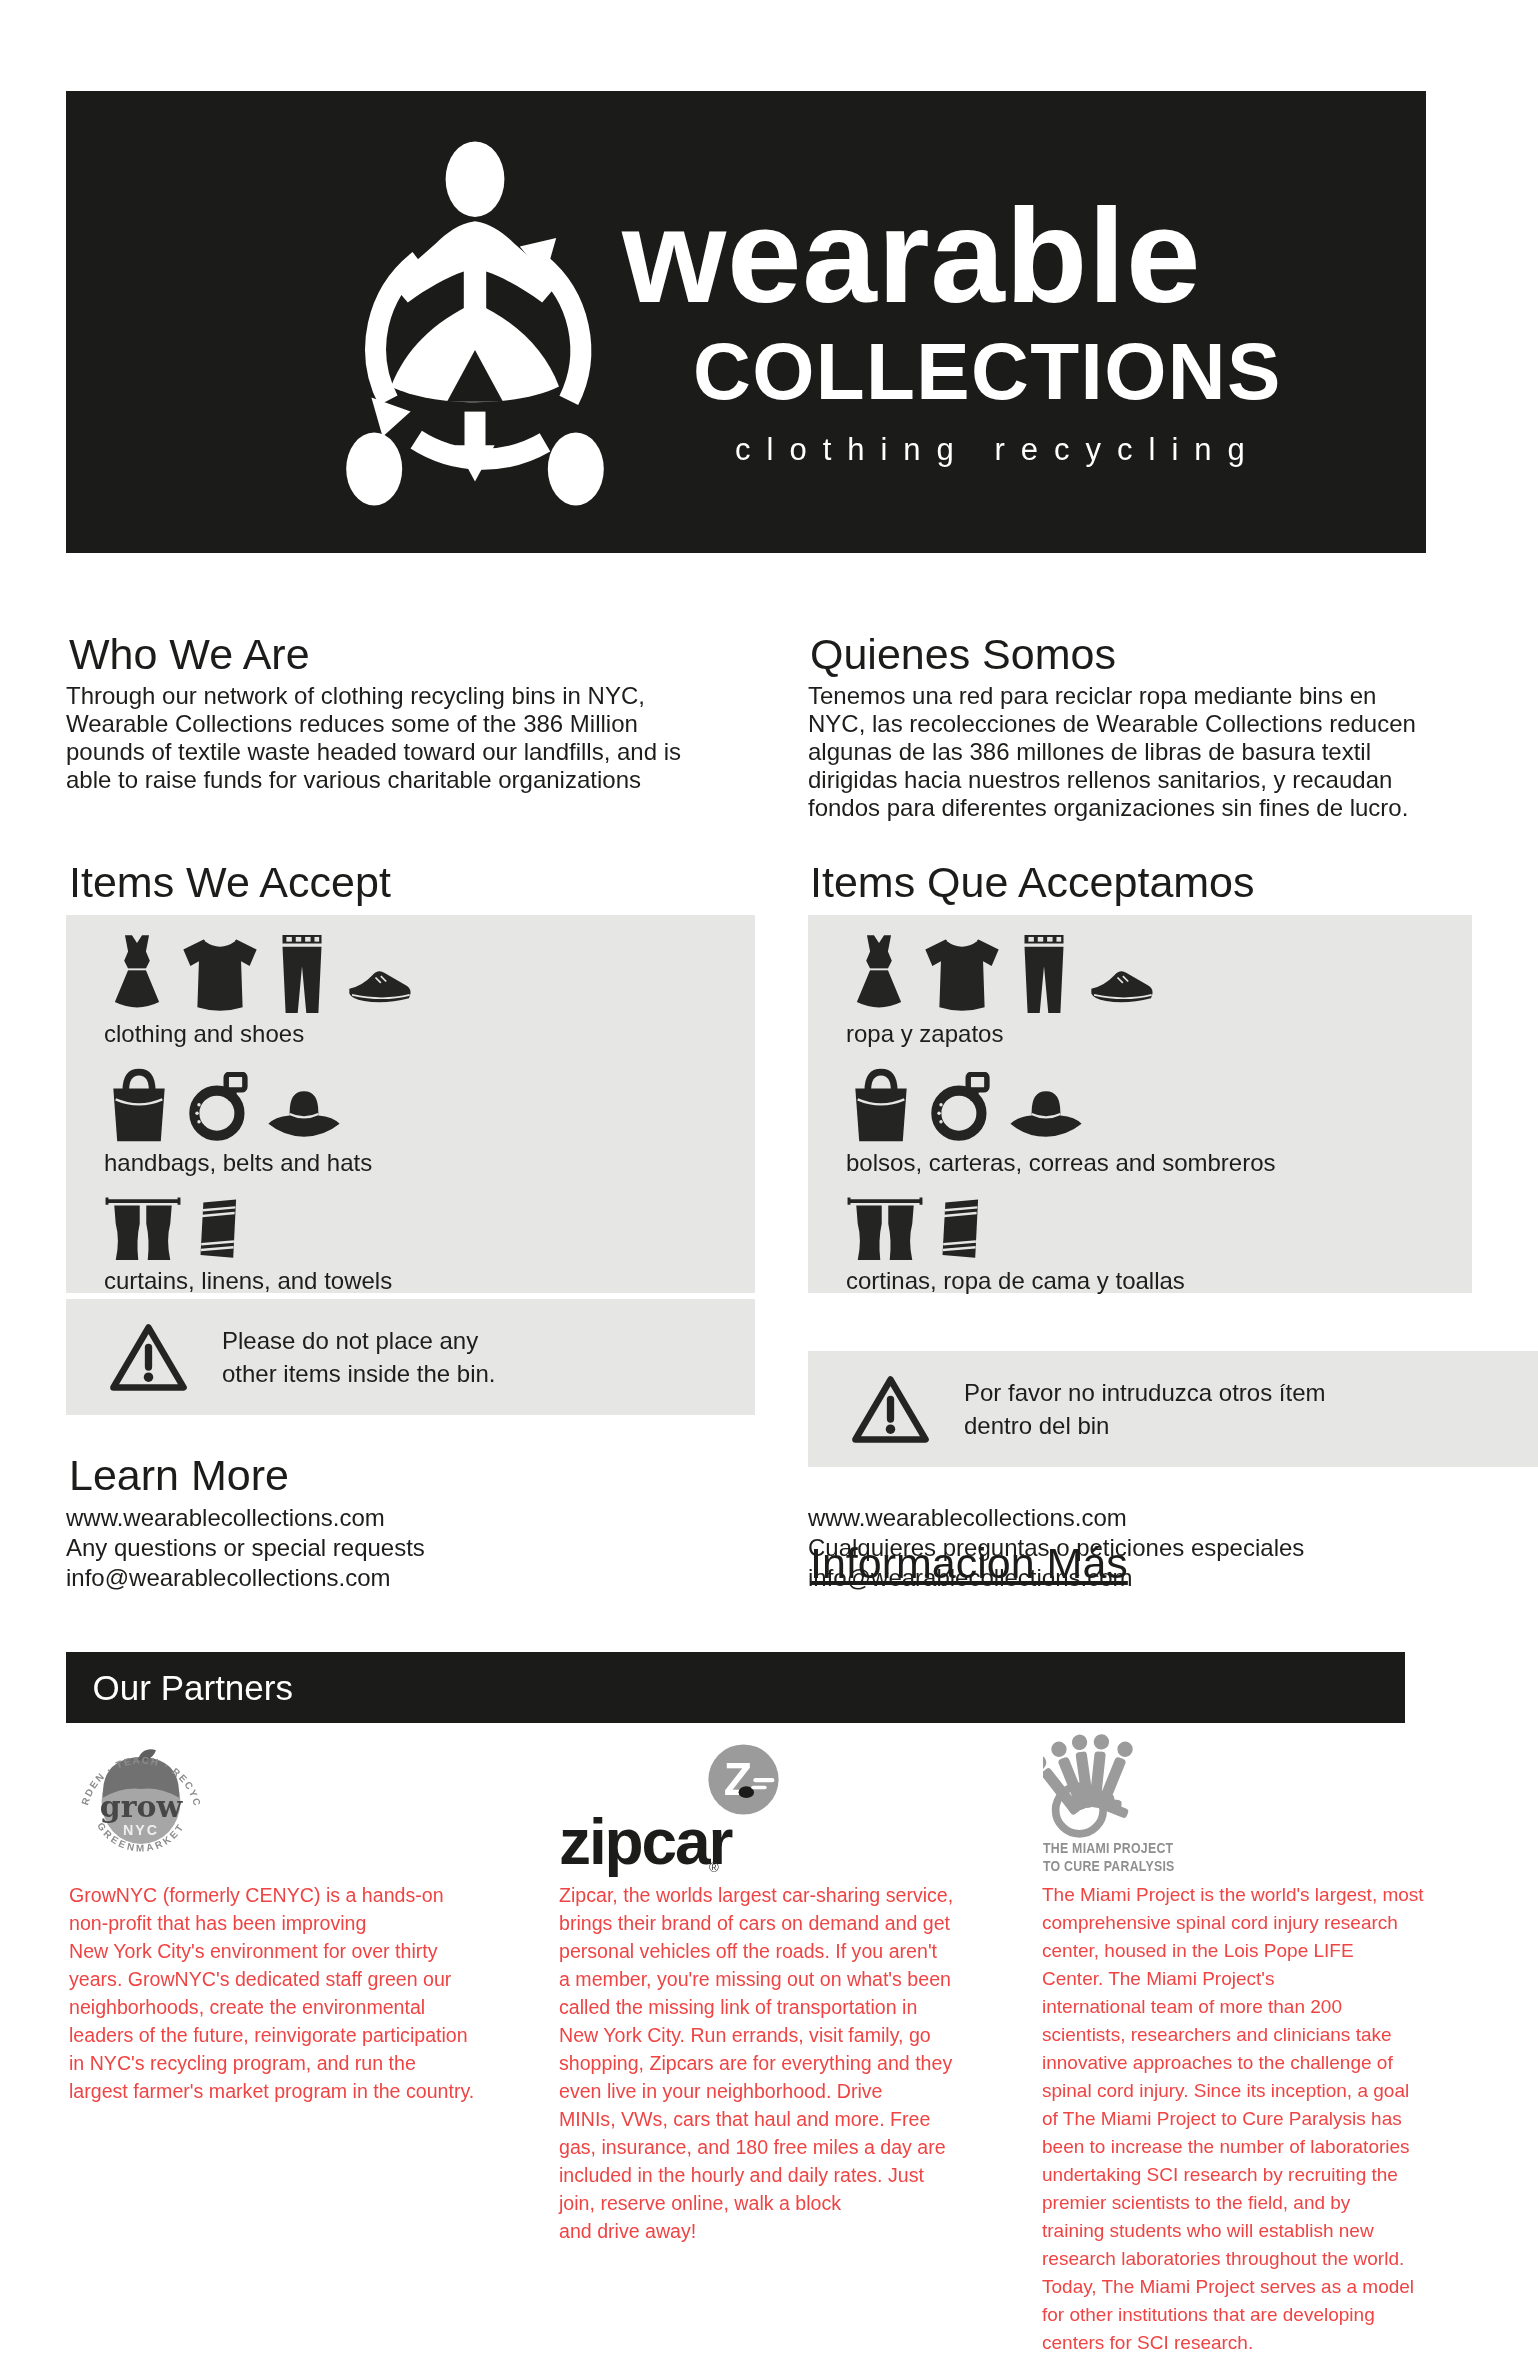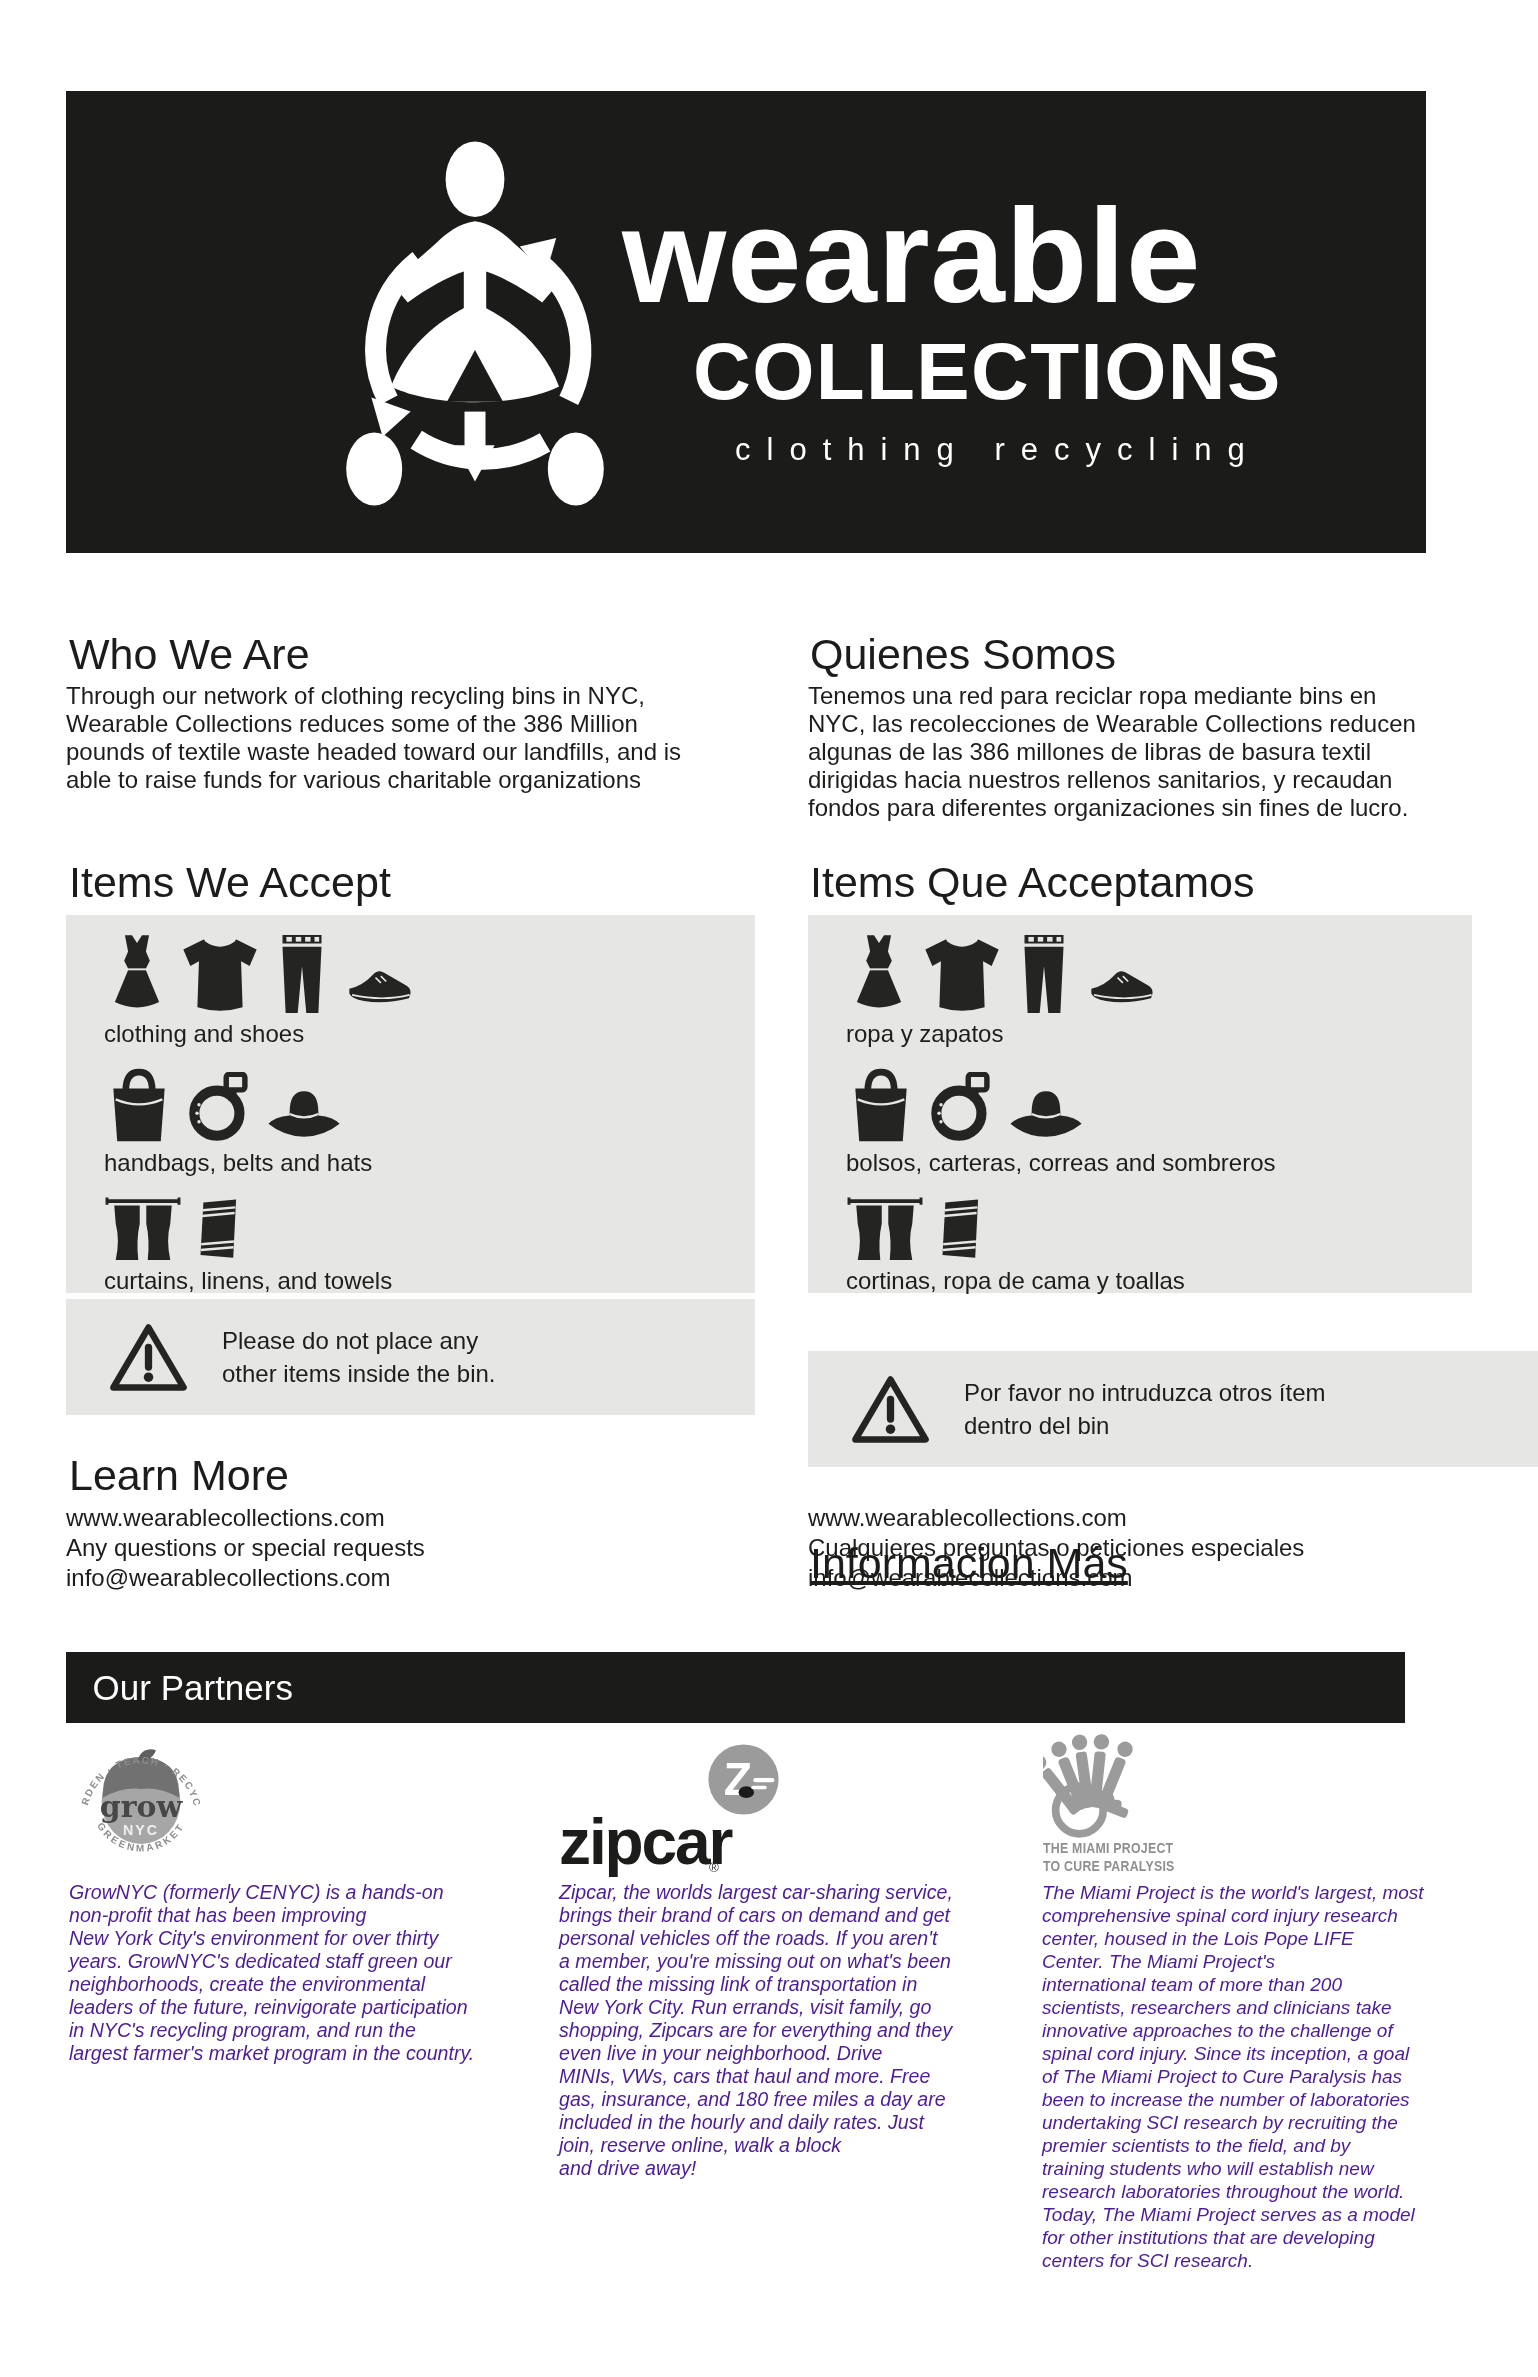--- a/index.html
+++ b/index.html
@@ -27,21 +27,21 @@
   .row-gap2{margin-top:19.6px;}
 
   .warnbox{position:absolute;background:#e6e6e4;display:flex;align-items:center;padding-left:41px;box-sizing:border-box;}
   .warn-text{font-size:24px;line-height:33px;white-space:pre-line;margin-left:32px;}
 
   .contact{position:absolute;font-size:24px;line-height:30px;}
 
   
   .partners-bar{position:absolute;left:66px;top:1652px;width:1339px;height:71px;background:#1b1b19;color:#ffffff;}
   .partners-bar .label{font-size:35px;line-height:71px;padding-left:26.6px;font-weight:400;}
-  .partner-body{position:absolute;font-size:19.6px;line-height:23px;white-space:pre-line;color:#4c1d95;font-style:italic;}
+  .partner-body{position:absolute;font-size:19.6px;line-height:28px;white-space:pre-line;color:#ef4444;}
   .grow-logo{position:absolute;left:73px;top:1729px;}
   .zip-logo{position:absolute;left:559px;top:1743px;width:238px;height:140px;}
   .zip-word{position:absolute;left:0px;top:62px;font-size:64px;font-weight:bold;letter-spacing:-2.1px;color:#1c1c1a;}
   .zip-reg{position:absolute;left:150px;top:117px;font-size:13.3px;color:#3a3a3a;}
   .zip-badge{position:absolute;left:148px;top:0px;}
   .miami-logo{position:absolute;left:1043px;top:1726px;width:231px;}
   .miami-caption{font-size:14.7px;line-height:17.5px;font-weight:bold;color:#8f8f8f;letter-spacing:0.3px;transform:scaleX(0.84);transform-origin:left;white-space:nowrap;}
 </style>
 </head>
 <body>

